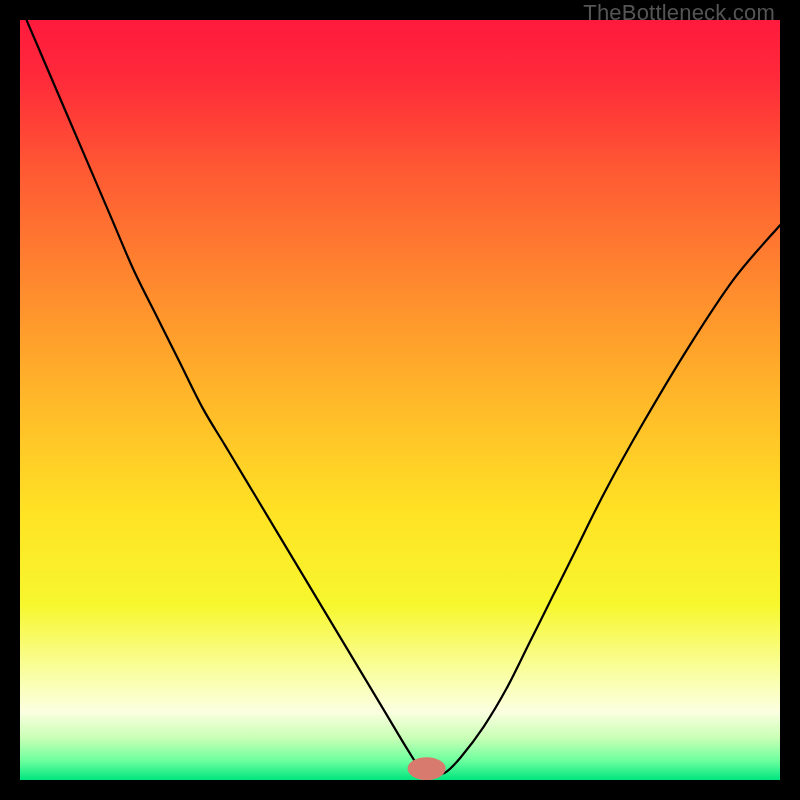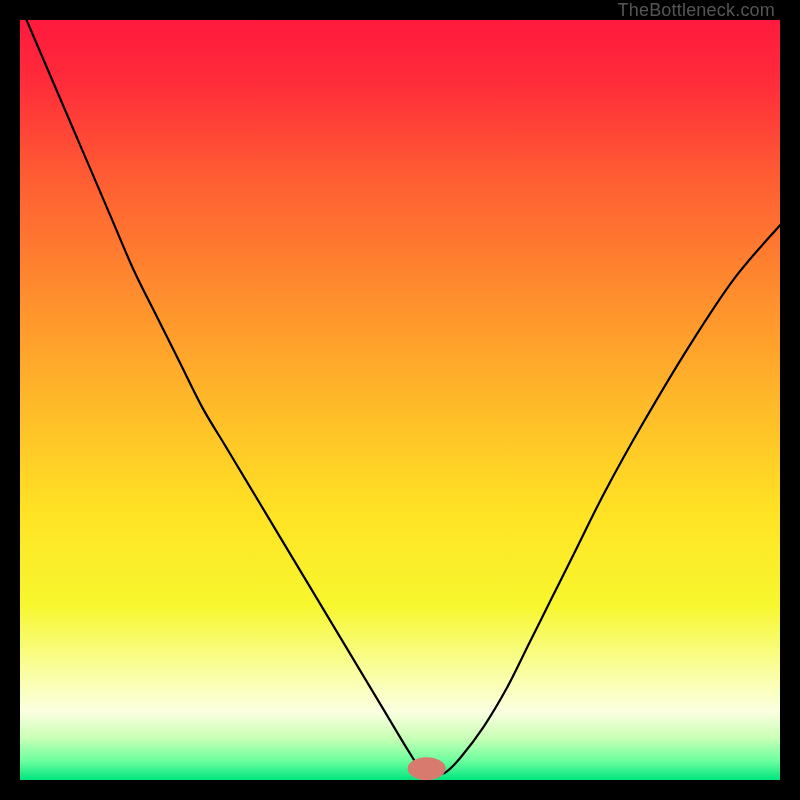--- a/index.html
+++ b/index.html
@@ -23,21 +23,21 @@
     position: absolute;
     left: 0;
     top: 0;
     width: 760px;
     height: 760px;
   }
   .watermark {
     position: absolute;
     top: 0;
     right: 25px;
-    font-size: 18px;
+    font-size: 22px;
     font-weight: 500;
     color: #555;
     letter-spacing: 0.2px;
   }
   svg {
     display: block;
   }
 </style>
 </head>
 <body>

